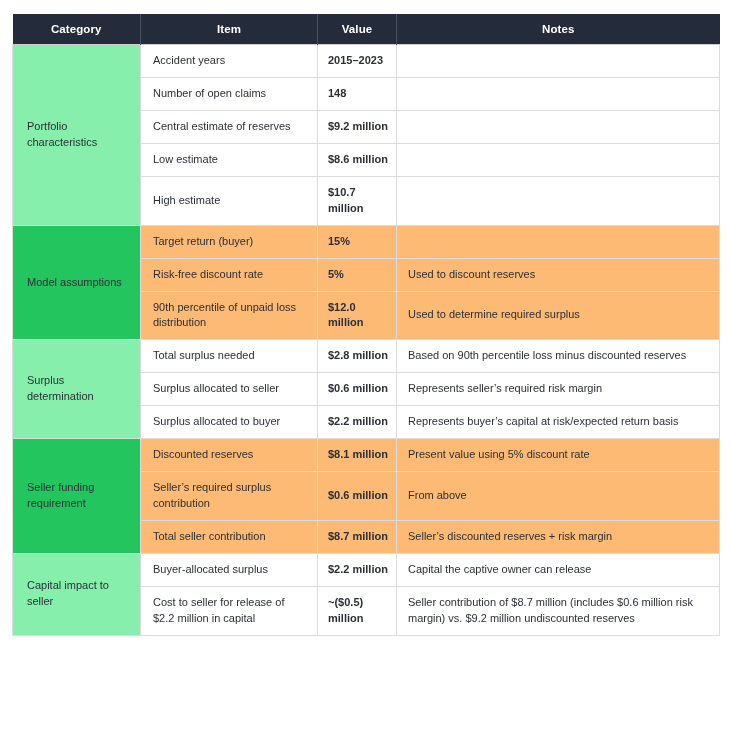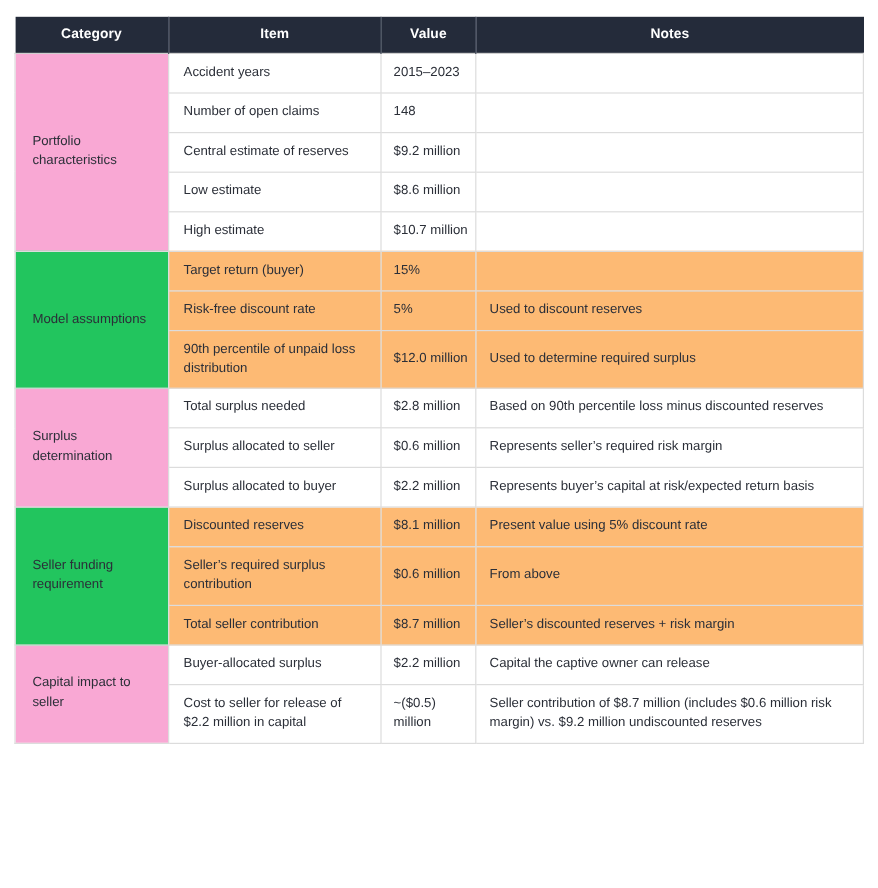--- a/index.html
+++ b/index.html
@@ -50,27 +50,27 @@
     padding: 8px 12px;
     vertical-align: middle;
     line-height: 1.45;
     font-size: 11px;
     color: #2b2f38;
   }
   tbody td.cat {
     padding-left: 14px;
     padding-right: 8px;
   }
-  tbody td.val { padding-left: 10px; padding-right: 6px; }
+  tbody td.val { padding-left: 10px; padding-right: 6px; font-weight: bold; }
   tbody td.notes { padding-left: 11px; }
 
   tbody tr.band-shaded td { background: #fdba74; }
   tbody tr.band-plain  td { background: #ffffff; }
   tbody td.cat.shaded { background: #22c55e; }
-  tbody td.cat.plain  { background: #f9a8d4; }
+  tbody td.cat.plain  { background: #86efac; }
 
   tbody tr.group-start td { border-top: 1px solid #cfcfcf; }
 </style>
 </head>
 <body>
 
 <div class="page">
   <table class="reserve-table">
     <colgroup>
       <col class="c-cat">

